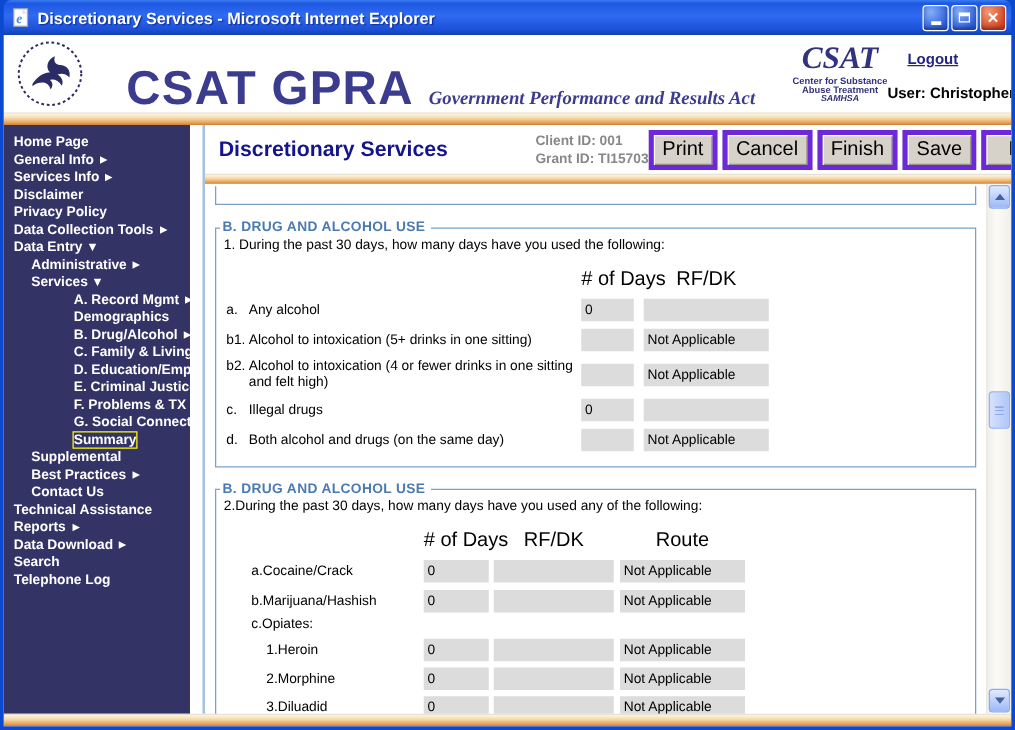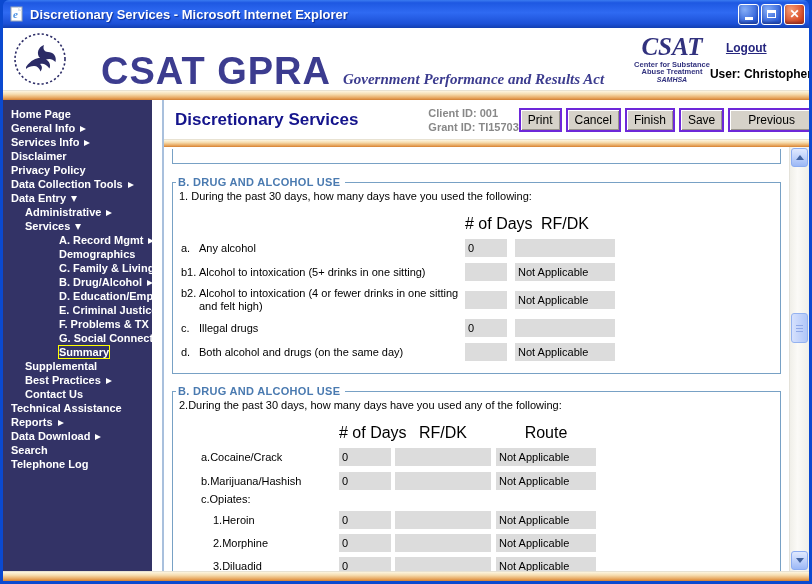--- a/index.html
+++ b/index.html
@@ -56,22 +56,22 @@
   .nav-item.lvl2{padding-left:56px;}
   .nav-label.active{outline:1px solid #ffff00;}
   .tri-right{display:inline-block;width:0;height:0;border-left:6px solid #fff;border-top:3.5px solid transparent;border-bottom:3.5px solid transparent;margin-left:5px;}
   .tri-down{display:inline-block;width:0;height:0;border-top:6px solid #fff;border-left:3.5px solid transparent;border-right:3.5px solid transparent;margin-left:5px;}
 
   .content{flex:1;display:flex;flex-direction:column;background:#fff;border-left:2px solid #a9c0dd;min-width:0;}
   .content-top{height:39px;flex:none;display:flex;align-items:center;padding-left:11px;}
   .page-title{margin:0;font-size:17px;font-weight:bold;color:#14148c;white-space:nowrap;}
   .ids{margin-left:70px;font-size:11px;font-weight:bold;color:#888;line-height:14px;white-space:nowrap;}
   .btnrow{margin-left:auto;margin-right:8px;display:flex;gap:4px;}
-  .btnrow button{font-family:"Liberation Sans",sans-serif;font-size:12px;color:#000;background:#d6d2c9;
-    border:2px solid #6d28d9;padding:3px 7px;cursor:pointer;
+  .btnrow button{font-family:"Liberation Sans",sans-serif;font-size:16px;color:#000;background:#d6d2c9;
+    border:4px solid #6d28d9;padding:3px 7px;cursor:pointer;
     box-shadow:inset 1px 1px 0 #fff,inset -1px -1px 0 #98948a;}
   .btnrow button.wide{padding:3px 18px;}
 
   
   .scrollframe{flex:1;position:relative;overflow:hidden;min-height:0;}
   .scrollcontent{position:absolute;left:0;top:0;right:20px;bottom:0;overflow:hidden;}
   .fieldset-partial{height:15px;margin:2px 8px 0 8px;border:1px solid #78a1c5;border-top:none;}
 
   fieldset.fs{border:1px solid #78a1c5;margin:12px 8px 0 8px;padding:0 6px 12px 0;min-width:0;}
   fieldset.section-2{margin-top:11px;padding-bottom:40px;}
@@ -177,22 +177,22 @@
           <div class="nav-item lvl0"><span class="nav-label">General Info</span><span class="tri-right"></span></div>
           <div class="nav-item lvl0"><span class="nav-label">Services Info</span><span class="tri-right"></span></div>
           <div class="nav-item lvl0"><span class="nav-label">Disclaimer</span></div>
           <div class="nav-item lvl0"><span class="nav-label">Privacy Policy</span></div>
           <div class="nav-item lvl0"><span class="nav-label">Data Collection Tools</span><span class="tri-right"></span></div>
           <div class="nav-item lvl0"><span class="nav-label">Data Entry</span><span class="tri-down"></span></div>
           <div class="nav-item lvl1"><span class="nav-label">Administrative</span><span class="tri-right"></span></div>
           <div class="nav-item lvl1"><span class="nav-label">Services</span><span class="tri-down"></span></div>
           <div class="nav-item lvl2"><span class="nav-label">A. Record Mgmt</span><span class="tri-right"></span></div>
           <div class="nav-item lvl2"><span class="nav-label">Demographics</span></div>
+          <div class="nav-item lvl2"><span class="nav-label">B. Drug/Alcohol</span><span class="tri-right"></span></div>
           <div class="nav-item lvl2"><span class="nav-label">C. Family &amp; Living</span></div>
-          <div class="nav-item lvl2"><span class="nav-label">B. Drug/Alcohol</span><span class="tri-right"></span></div>
           <div class="nav-item lvl2"><span class="nav-label">D. Education/Emp</span></div>
           <div class="nav-item lvl2"><span class="nav-label">E. Criminal Justice</span></div>
           <div class="nav-item lvl2"><span class="nav-label">F. Problems &amp; TX</span><span class="tri-right"></span></div>
           <div class="nav-item lvl2"><span class="nav-label">G. Social Connect</span></div>
           <div class="nav-item lvl2"><span class="nav-label active">Summary</span></div>
           <div class="nav-item lvl1"><span class="nav-label">Supplemental</span></div>
           <div class="nav-item lvl1"><span class="nav-label">Best Practices</span><span class="tri-right"></span></div>
           <div class="nav-item lvl1"><span class="nav-label">Contact Us</span></div>
           <div class="nav-item lvl0"><span class="nav-label">Technical Assistance</span></div>
           <div class="nav-item lvl0"><span class="nav-label">Reports</span><span class="tri-right"></span></div>

